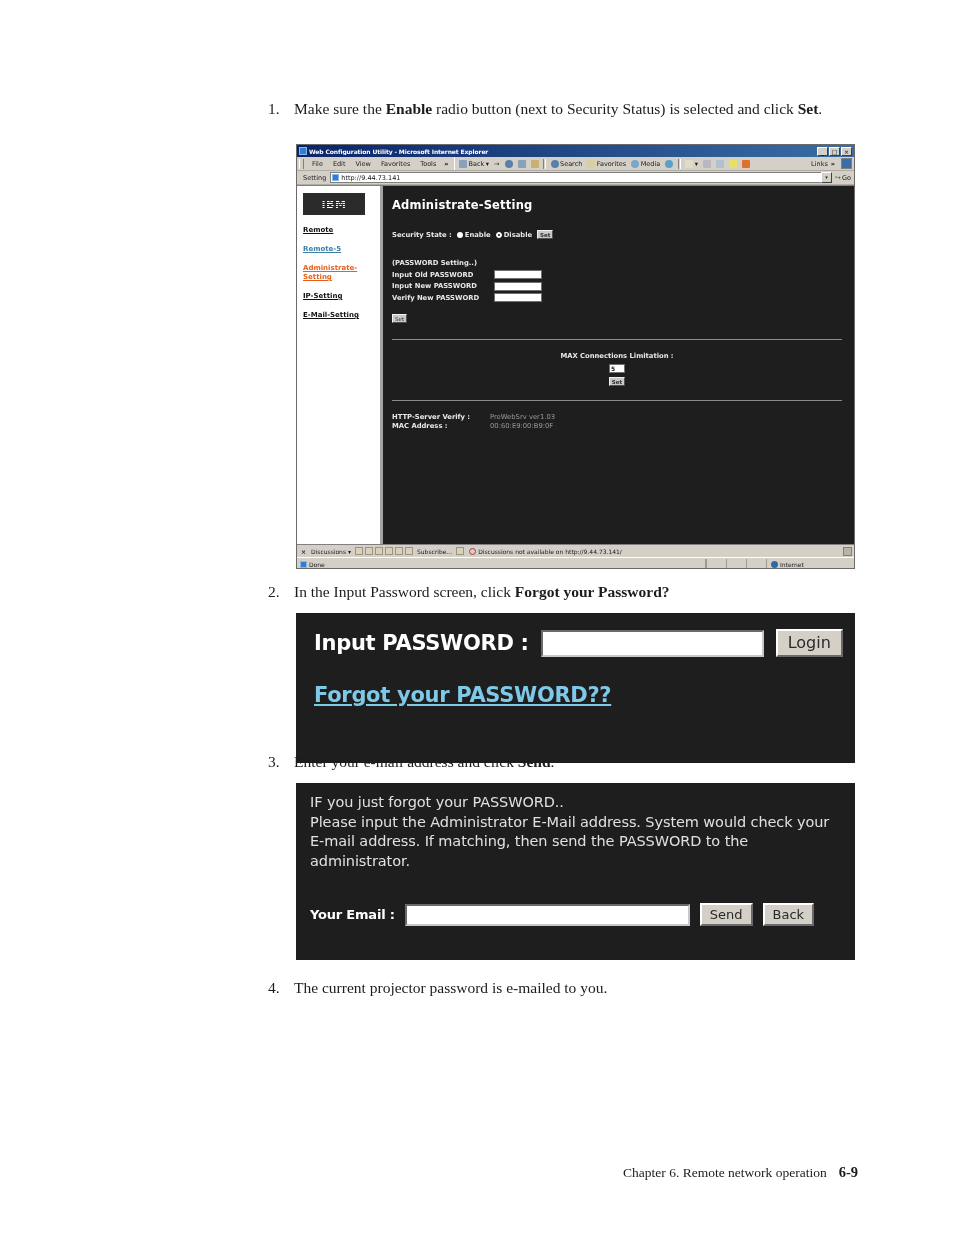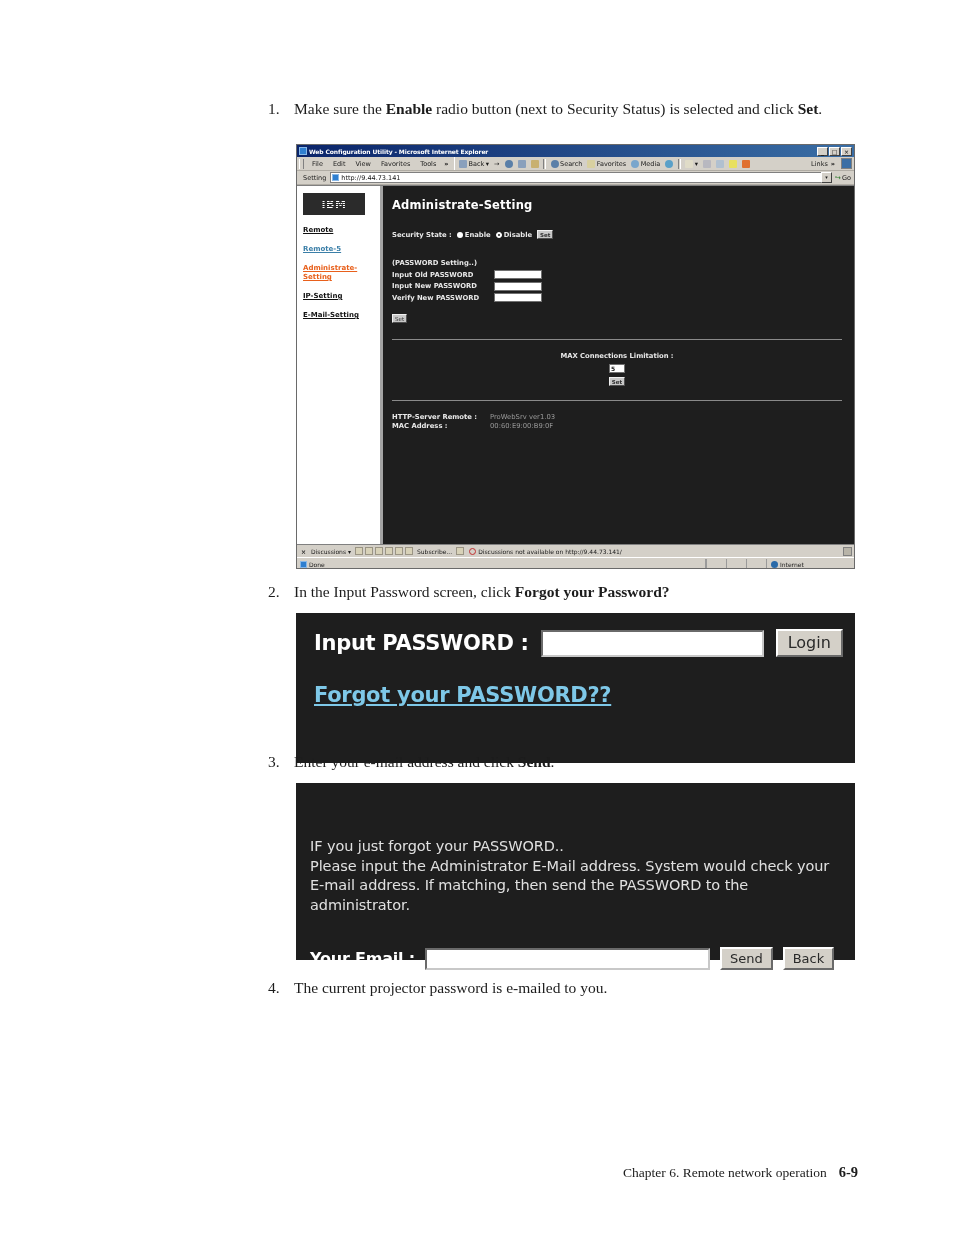--- a/index.html
+++ b/index.html
@@ -520,31 +520,30 @@
     font-family: "DejaVu Sans", sans-serif;
     box-sizing: border-box;
     padding: 10px 0 0 14px;
   }
   .email-para {
     color: #e0e0e0;
     font-size: 14.5px;
     line-height: 19.5px;
     width: 528px;
     letter-spacing: -0.1px;
-    margin-top: 44px;
   }
   .email-row {
     display: flex;
     align-items: center;
     gap: 10px;
     margin-top: 32px;
   }
   .email-lbl {
     color: #ffffff;
-    font-size: 16px;
+    font-size: 13px;
     font-weight: bold;
     letter-spacing: -0.2px;
   }
   .email-input {
     width: 285px;
     height: 22px;
     background: #ffffff;
     border: 2px solid #c8c8c8;
     border-top-color: #6a6a6a;
     border-left-color: #6a6a6a;
@@ -736,21 +735,21 @@
 
       <div class="maxrow">
         <span>MAX Connections Limitation :</span>
         <span class="numbox">5</span>
         <span class="winbtn">Set</span>
       </div>
 
       <div class="hr-line"></div>
 
       <div class="info-row">
-        <span class="ikey">HTTP-Server Remote :</span>
+        <span class="ikey">HTTP-Server Verify :</span>
         <span class="ival">ProWebSrv ver1.03</span>
       </div>
       <div class="info-row">
         <span class="ikey">MAC Address :</span>
         <span class="ival">00:60:E9:00:B9:0F</span>
       </div>
     </div>
   </div>
 
   <div class="ie-disc">

